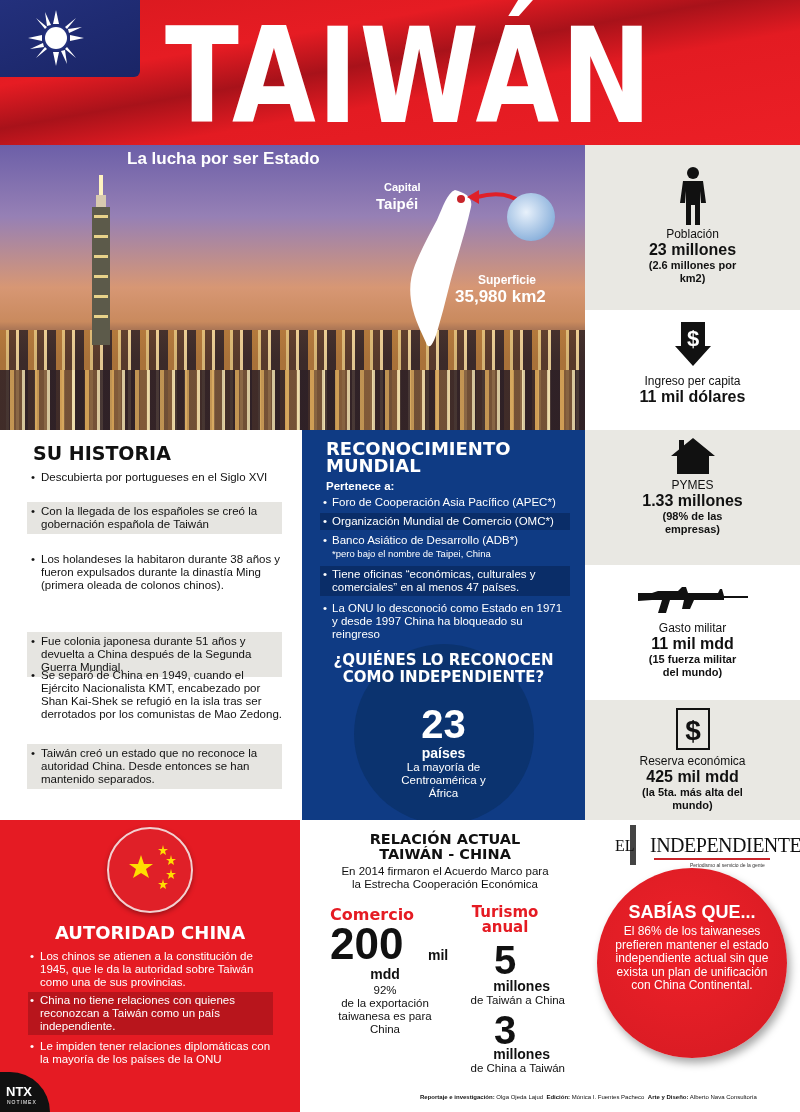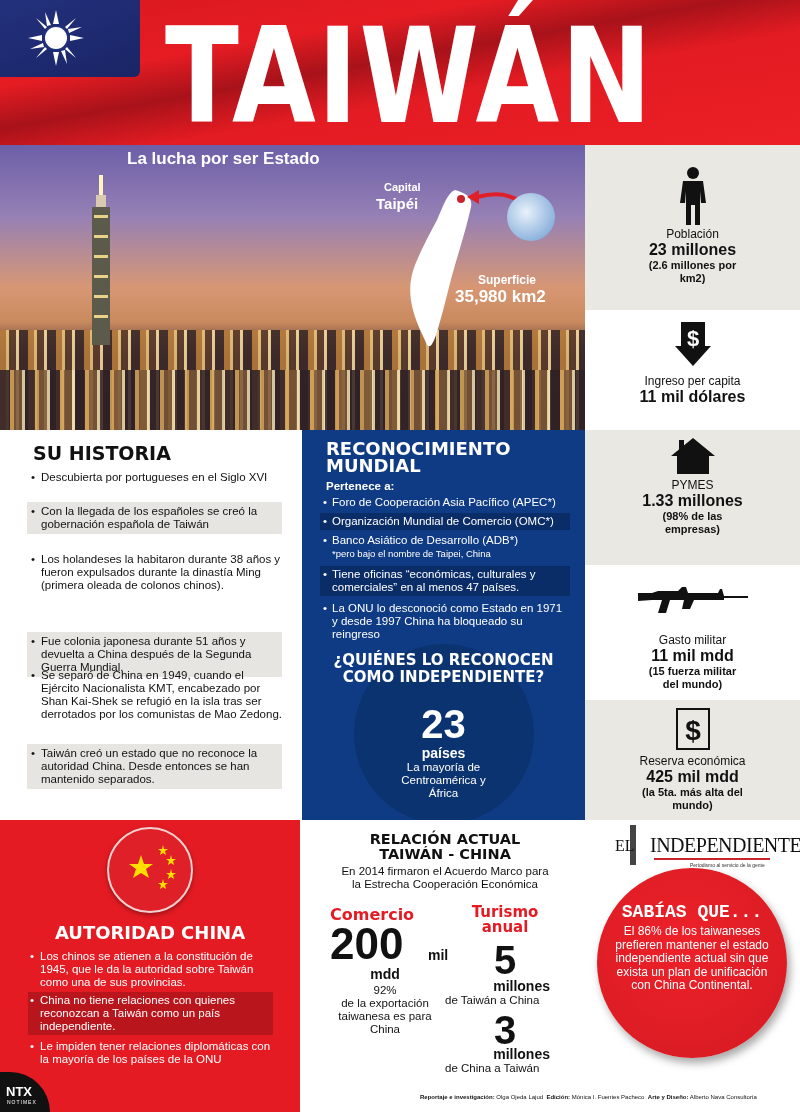--- a/index.html
+++ b/index.html
@@ -56,29 +56,29 @@
 .rel h2{position:absolute;left:0;width:290px;top:12px;text-align:center;font-size:14.5px;line-height:15px;font-weight:900;font-family:"DejaVu Sans",sans-serif}
 .rel .desc{position:absolute;left:0;width:290px;top:45px;text-align:center;font-size:11.5px;line-height:13px}
 .com-t{position:absolute;left:30px;top:85px;font-size:16px;font-weight:900;color:#e51b23;font-family:"DejaVu Sans",sans-serif}
 .com-v{position:absolute;left:30px;top:102px;font-size:44px;font-weight:900;line-height:44px}
 .com-mil{position:absolute;left:128px;top:127px;font-size:14px;font-weight:900}
 .com-mdd{position:absolute;left:55px;top:146px;width:60px;text-align:center;font-size:14px;font-weight:900}
 .com-desc{position:absolute;left:15px;top:164px;width:140px;text-align:center;font-size:11.5px;line-height:13px}
 .tur-t{position:absolute;left:160px;top:85px;width:90px;text-align:center;font-size:15px;line-height:15px;font-weight:900;color:#e51b23;font-family:"DejaVu Sans",sans-serif}
 .tur-v{position:absolute;left:160px;width:90px;text-align:center;font-size:40px;font-weight:900;line-height:36px}
 .tur-m{position:absolute;left:160px;width:90px;text-align:right;font-size:14px;font-weight:900}
-.tur-d{position:absolute;left:145px;width:120px;text-align:left;font-size:11.5px}
+.tur-d{position:absolute;left:145px;width:120px;text-align:right;font-size:11.5px}
 .indep{position:absolute;left:590px;top:820px;width:210px;height:60px;background:#fff}
 .indep .el{position:absolute;left:25px;top:17px;font-size:16px;font-family:"Liberation Serif",serif;color:#111}
 .indep .name{position:absolute;left:60px;top:14px;font-size:20px;font-family:"Liberation Serif",serif;color:#111;letter-spacing:-0.5px}
 .indep .line{position:absolute;left:64px;top:38px;width:116px;height:2px;background:#c8242a}
 .indep .tag{position:absolute;left:100px;top:42px;font-size:5px;color:#333}
 .indep .angel{position:absolute;left:40px;top:5px;width:6px;height:40px;background:#444}
 .sab{position:absolute;left:597px;top:868px;width:190px;height:190px;border-radius:50%;background:radial-gradient(circle at 45% 40%,#ee2129,#d41a22);box-shadow:3px 5px 8px rgba(0,0,0,.35);color:#fff;text-align:center}
-.sab h3{position:absolute;left:0;width:190px;top:34px;font-size:18px;font-weight:900;font-family:Liberation Mono, monospace}
+.sab h3{position:absolute;left:0;width:190px;top:34px;font-size:18px;font-weight:900;font-family:Liberation Sans, sans-serif}
 .sab p{position:absolute;left:10px;width:170px;top:57px;font-size:12px;line-height:13.5px}
 .credits{position:absolute;left:420px;top:1094px;font-size:6px;color:#111;white-space:nowrap}
 .credits b{font-weight:700}
 .rightbg{position:absolute;left:590px;top:880px;width:210px;height:232px;background:#fff}
 </style>
 </head>
 <body>
 
 <div class="hdr">
   <div class="flagblue">
@@ -162,21 +162,21 @@
   </svg>
   <div class="lbl" style="margin-top:4px">PYMES</div>
   <div class="big" style="width:110px;margin:0 auto">1.33 millones</div>
   <div class="note" style="width:90px;margin:0 auto">(98% de las empresas)</div>
 </div>
 
 <div class="side s-white" style="top:565px;height:135px;padding-top:22px">
   <svg class="ico" width="110" height="28" viewBox="0 0 110 28">
     <path d="M0,6 H14 L20,4 H40 L44,0 H48 L50,6 H80 L82,2 H84 L86,9 H110 V11 H86 V13 H56 L52,22 H44 L46,13 H32 L28,26 H20 L24,13 H14 L0,14 Z" fill="#111"></path>
   </svg>
-  <div class="lbl" style="margin-top:18px">Gasto militar</div>
+  <div class="lbl" style="margin-top:6px">Gasto militar</div>
   <div class="big">11 mil mdd</div>
   <div class="note" style="width:100px;margin:0 auto">(15 fuerza militar del mundo)</div>
 </div>
 
 <div class="side s-gray" style="top:700px;height:120px;padding-top:8px">
   <svg class="ico" width="34" height="42" viewBox="0 0 34 42">
     <rect x="1" y="1" width="32" height="40" fill="none" stroke="#111" stroke-width="2"></rect>
     <text x="17" y="32" font-size="28" font-weight="900" fill="#111" text-anchor="middle" font-family="Liberation Sans, sans-serif">$</text>
   </svg>
   <div class="lbl" style="margin-top:4px">Reserva económica</div>

